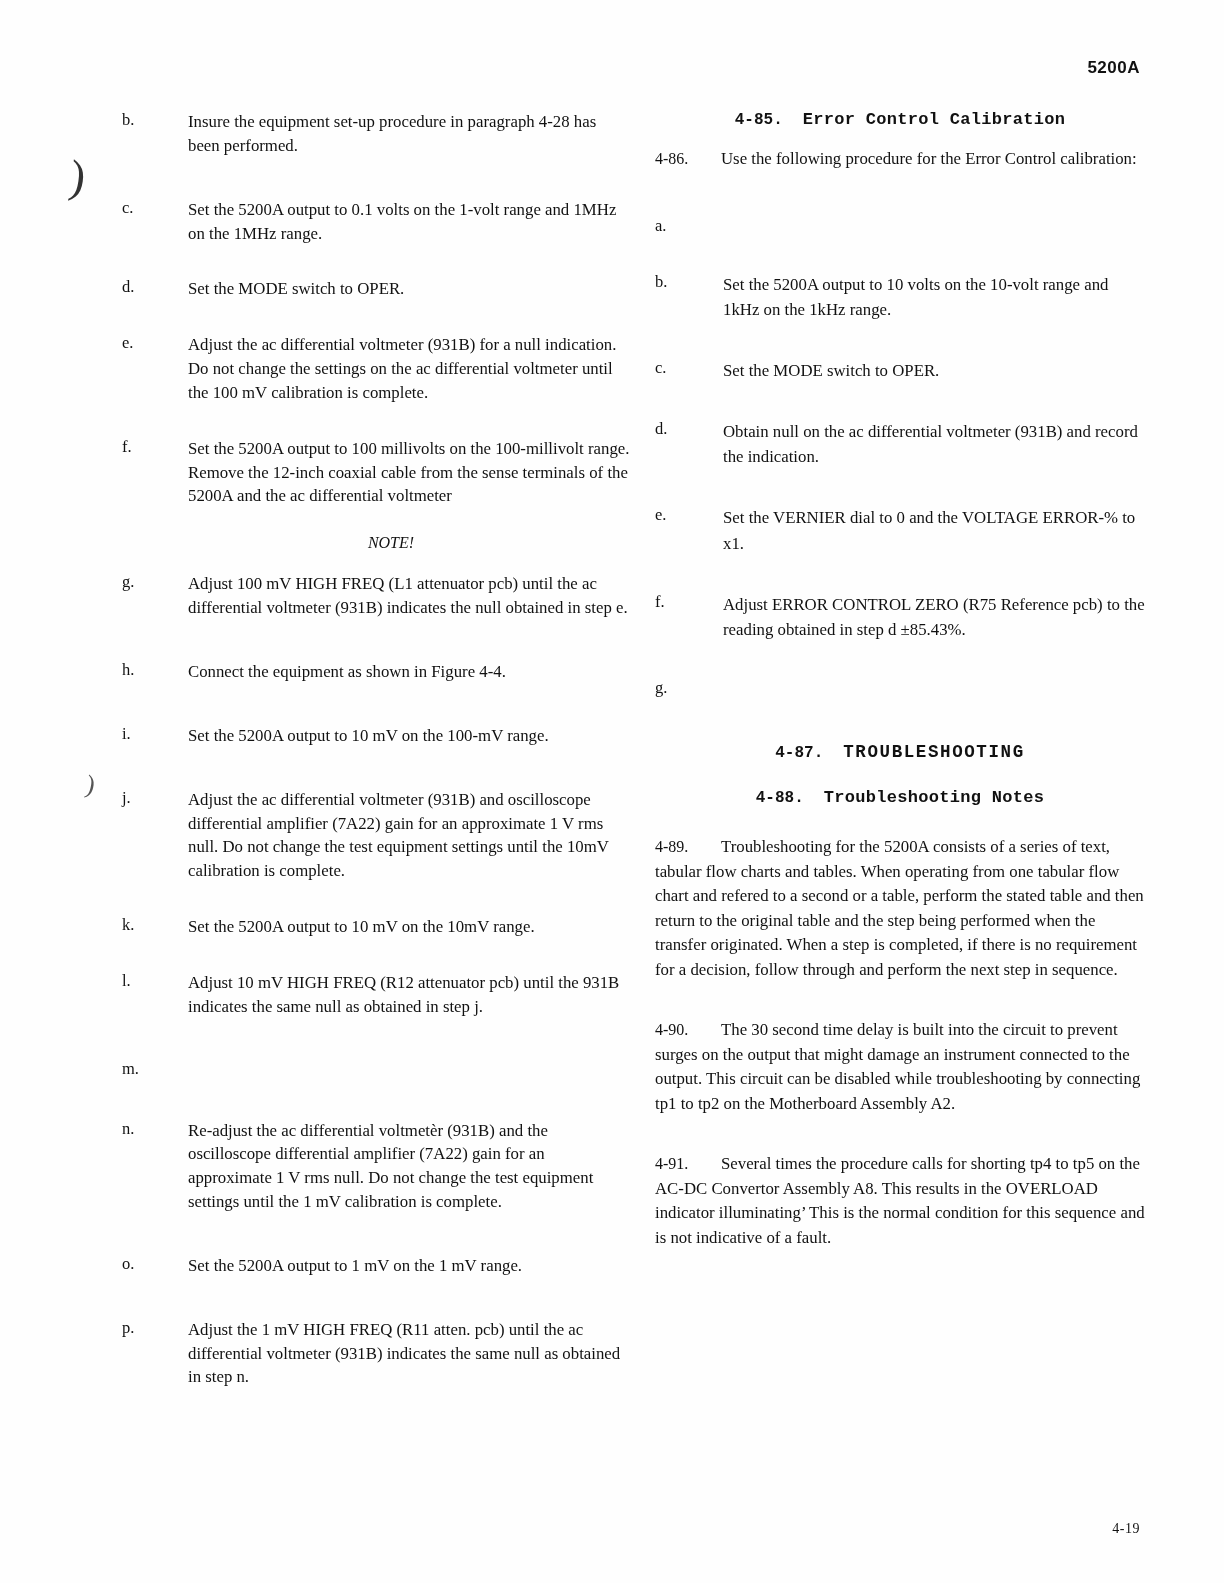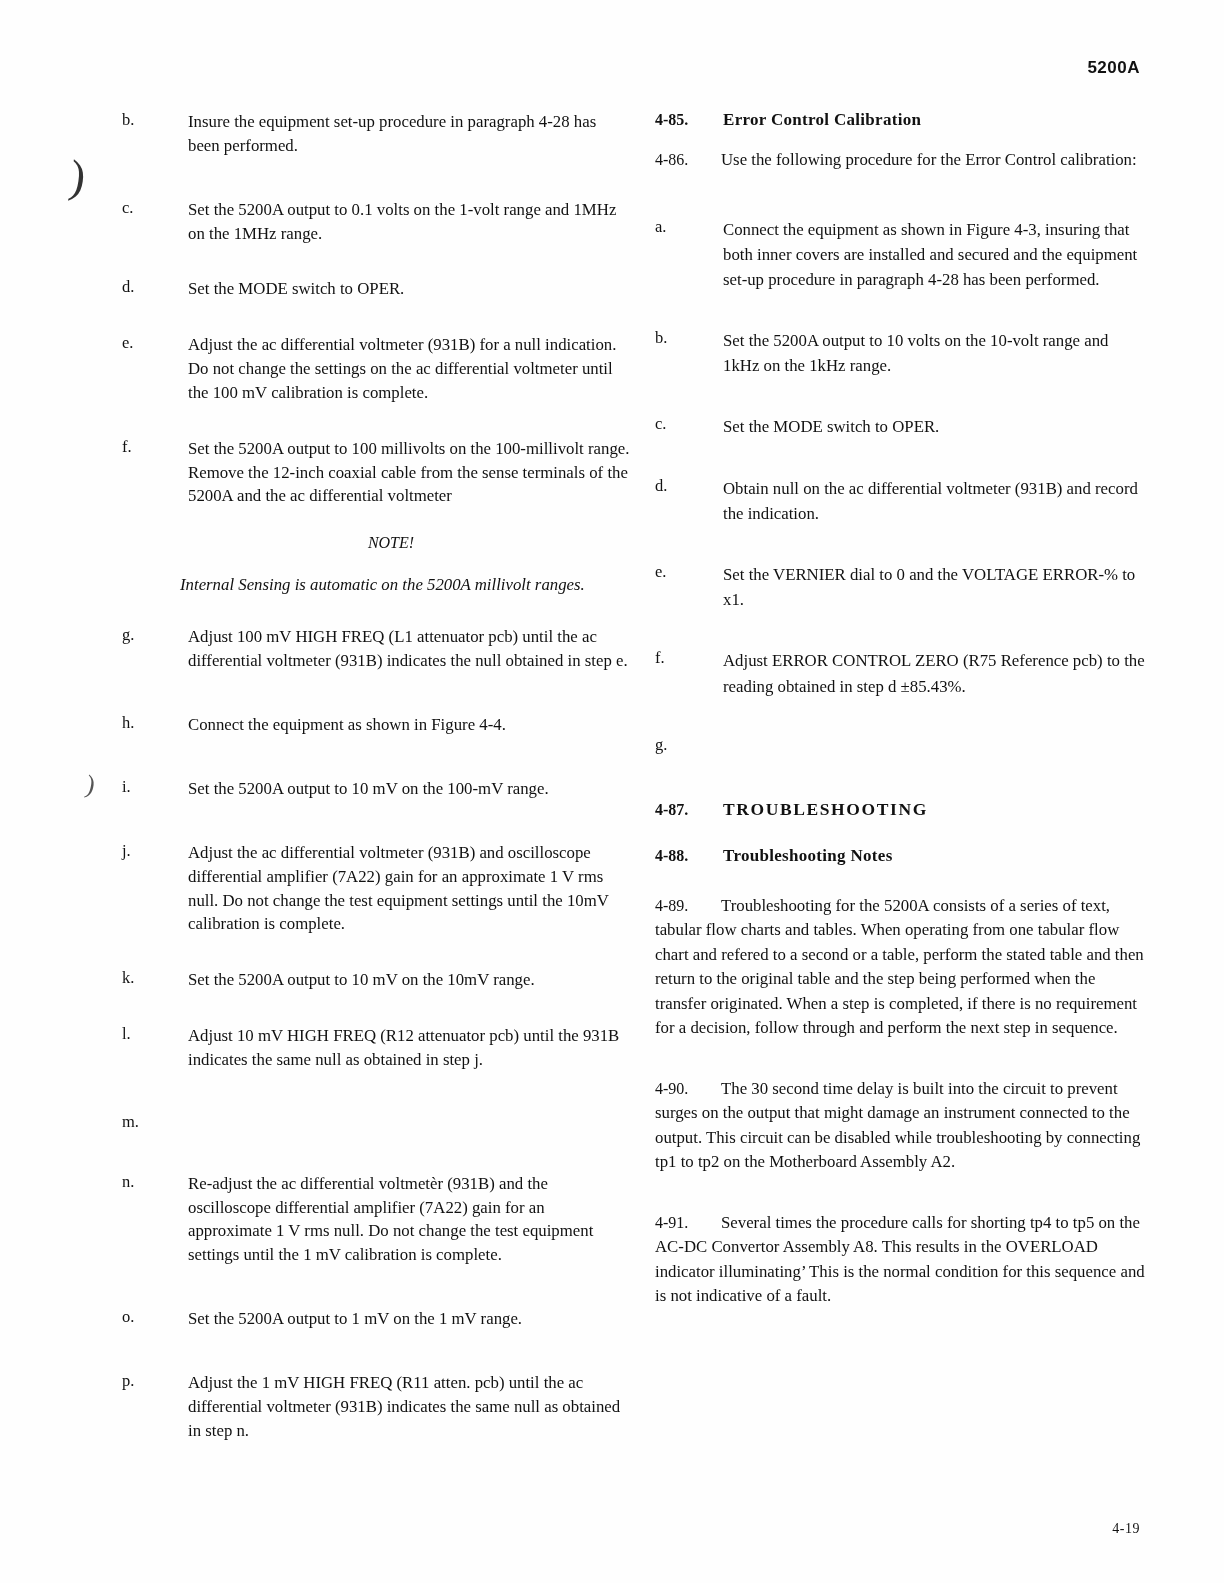--- a/index.html
+++ b/index.html
@@ -75,21 +75,22 @@
     line-height: 1.5;
     margin: 0 0 28px 0;
     padding-left: 58px;
   }
 
   
   .sec-head {
     display: flex;
     align-items: baseline;
     margin: 0 0 18px 0;
-    font-family: Liberation Serif, serif;
+    font-family: Liberation Mono, monospace;
+    justify-content: center;
   }
   .sec-head .num {
     width: 68px;
     flex: 0 0 68px;
     font-weight: bold;
     font-size: 16px;
   }
   .sec-head .ttl {
     font-weight: bold;
     font-size: 17px;
@@ -170,21 +171,20 @@
       <div class="lbl">e.</div>
       <div class="body">Adjust the ac differential voltmeter (931B) for a null indication.  Do not change the settings on the ac differential voltmeter until the 100 mV calibration is complete.</div>
     </div>
     <div class="spacer-10"></div>
     <div class="item">
       <div class="lbl">f.</div>
       <div class="body">Set the 5200A output to 100 millivolts on the 100-millivolt range.  Remove the 12-inch coaxial cable from the sense terminals of the 5200A and the ac differential voltmeter</div>
     </div>
 
     <div class="note-title">NOTE!</div>
-    <div class="note-body">Internal Sensing is automatic on the 5200A millivolt ranges.</div>
 
     <div class="item">
       <div class="lbl">g.</div>
       <div class="body">Adjust 100 mV HIGH FREQ (L1 attenuator pcb) until the ac differential voltmeter  (931B) indicates the null obtained in step e.</div>
     </div>
     <div class="spacer-18"></div>
     <div class="item">
       <div class="lbl">h.</div>
       <div class="body">Connect the equipment as shown in Figure 4-4.</div>
     </div>
@@ -238,21 +238,20 @@
     </div>
 
     <div class="para">
       <span class="pnum">4-86.</span><span class="ptext">Use the following procedure for the Error Control calibration:</span>
     </div>
 
     <div class="spacer-18"></div>
 
     <div class="item">
       <div class="lbl">a.</div>
-      <div class="body">Connect the equipment as shown in Figure 4-3, insuring that both inner covers are installed and secured and the equipment set-up procedure in paragraph 4-28 has been performed.</div>
     </div>
     <div class="spacer-10"></div>
     <div class="item">
       <div class="lbl">b.</div>
       <div class="body">Set the 5200A output to 10 volts on the 10-volt range and 1kHz on the 1kHz range.</div>
     </div>
     <div class="spacer-10"></div>
     <div class="item">
       <div class="lbl">c.</div>
       <div class="body">Set the MODE switch to OPER.</div>

